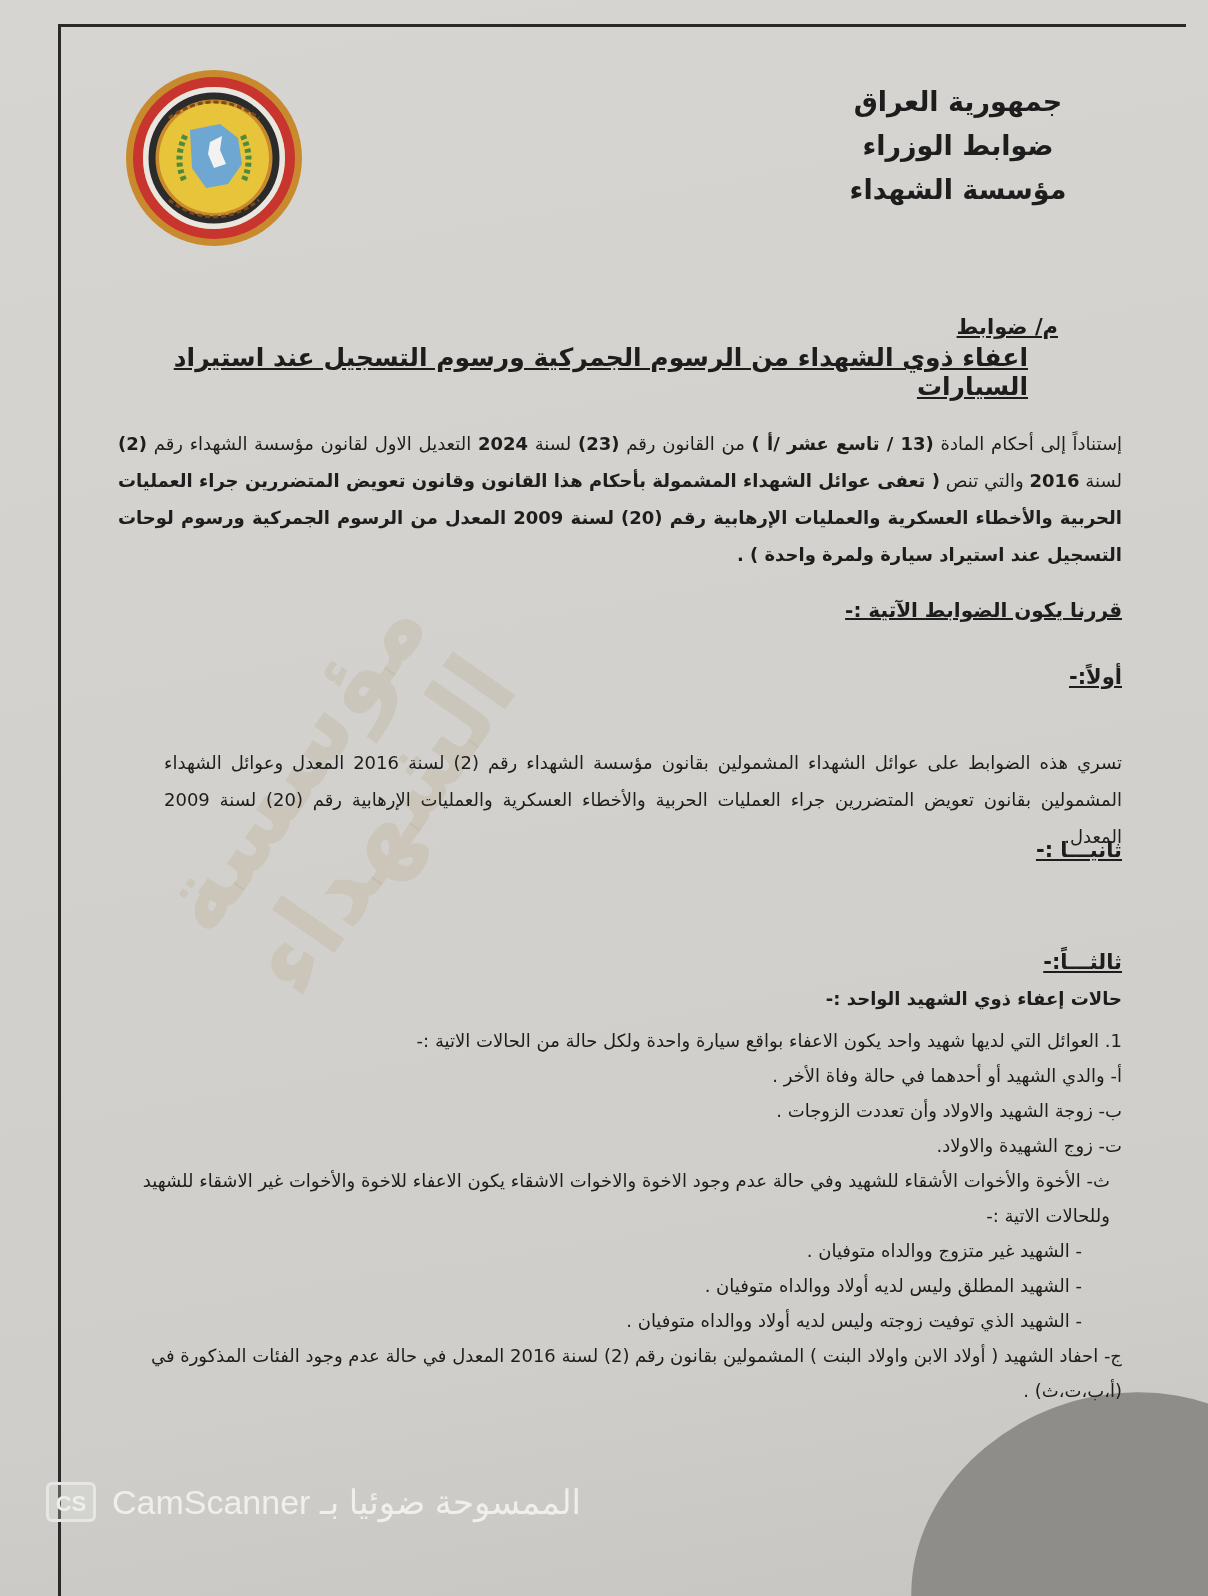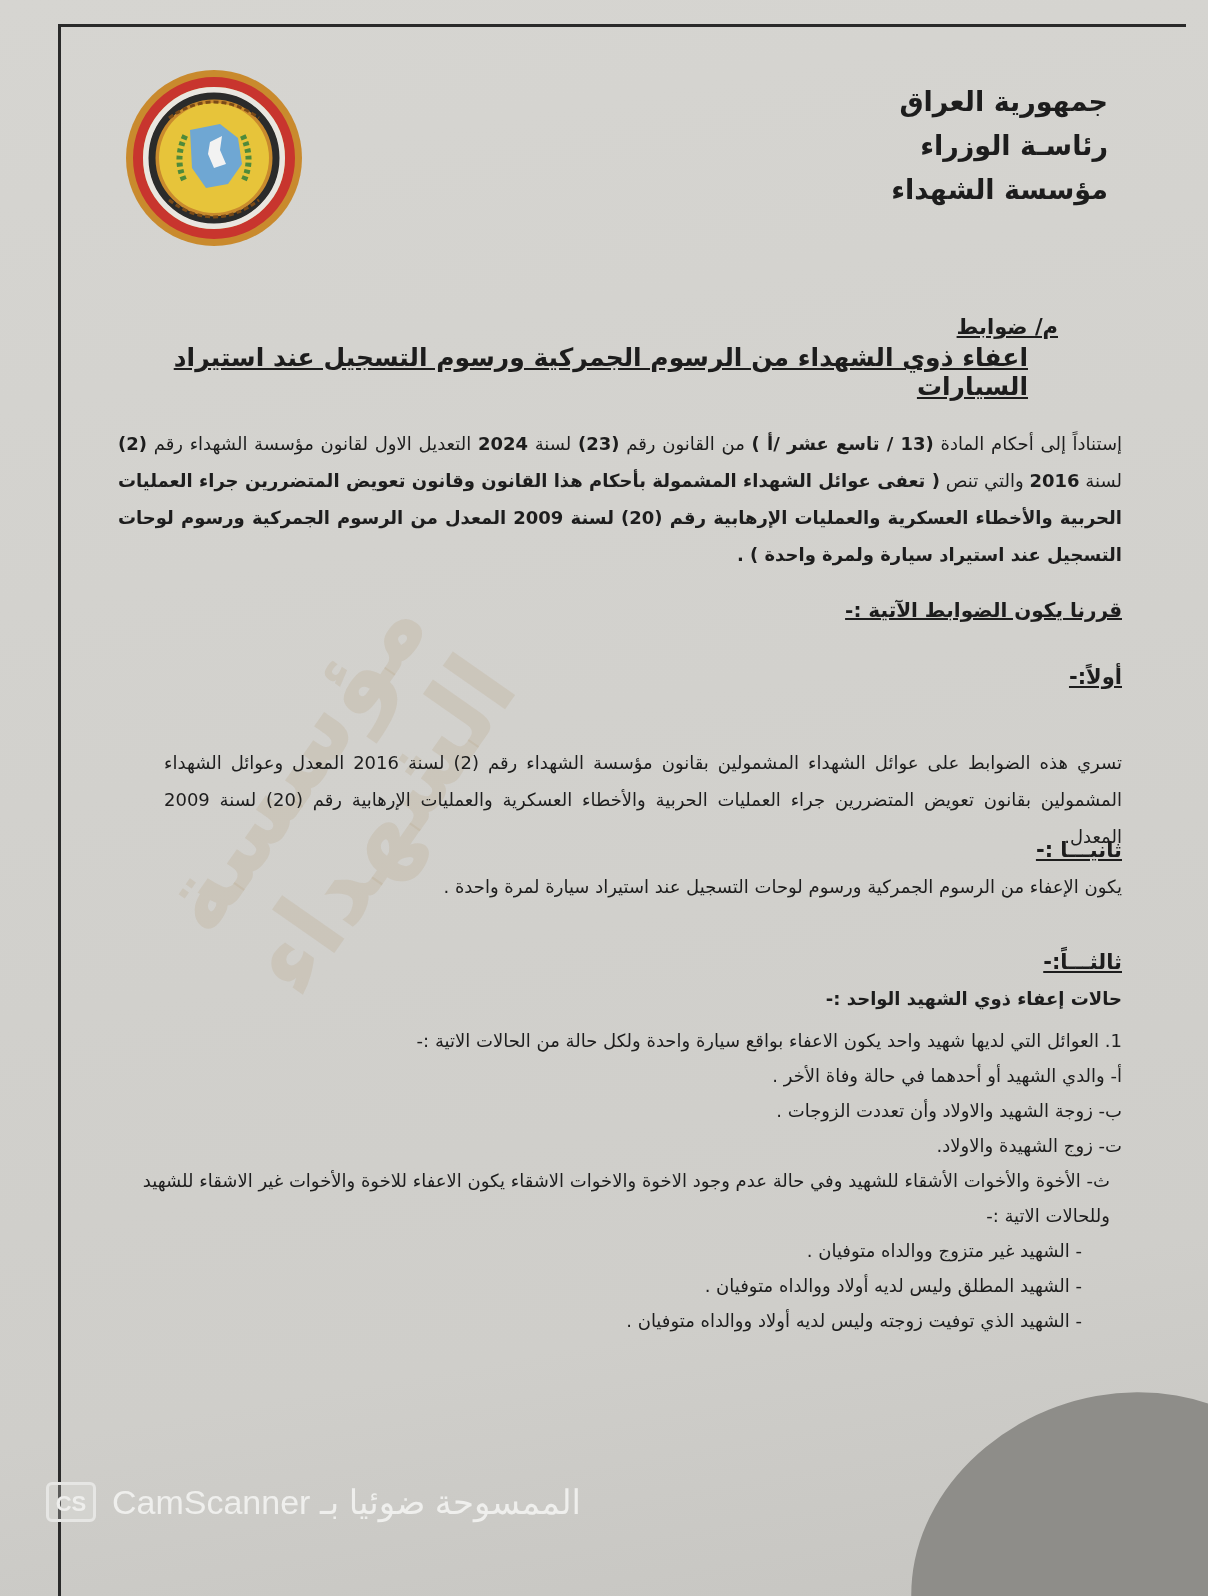--- a/index.html
+++ b/index.html
@@ -17,21 +17,21 @@
     background: #8e8d89; border-radius: 50%; transform: rotate(-20deg);
   }
   .frame {
     position: absolute; left: 58px; top: 24px; width: 1125px; height: 1600px;
     border-left: 3px solid #2a2a2a; border-top: 3px solid #2a2a2a;
   }
   .doc { position: absolute; inset: 0; direction: rtl; color: #1d1d1d; }
 
   .header-text {
     position: absolute; right: 100px; top: 80px; width: 300px;
-    font-weight: bold; font-size: 27px; line-height: 44px; text-align: right;
+    font-weight: bold; font-size: 27px; line-height: 44px; text-align: center;
   }
   .logo { position: absolute; left: 124px; top: 68px; width: 180px; height: 180px; }
 
   .subject { position: absolute; left: 150px; right: 150px; top: 315px; text-align: right; }
   .subject .ref { font-weight: bold; font-size: 21px; text-decoration: underline; display: block; margin-bottom: 4px; }
   .subject .title { font-weight: bold; font-size: 25px; text-decoration: underline; display: block; margin-right: 30px; }
 
   .body-block { position: absolute; right: 86px; left: 118px; font-size: 18px; line-height: 37px; text-align: justify; }
   .intro { top: 425px; }
   .intro b { font-weight: bold; }
@@ -72,21 +72,21 @@
 <div class="paper">
   <div class="shadow-corner"></div>
   <div class="frame"></div>
 
   <div class="stamp-watermark">مؤسسة الشهداء</div>
 
   <div class="doc">
 
     <div class="header-text">
       <div>جمهورية العراق</div>
-      <div>رئاسـة الوزراء</div>
+      <div>ضوابط الوزراء</div>
       <div>مؤسسة الشهداء</div>
     </div>
 
     <div class="logo">
       <svg width="180" height="180" viewBox="0 0 180 180">
         <circle cx="90" cy="90" r="88" fill="#c98a2d"></circle>
         <circle cx="90" cy="90" r="76" fill="none" stroke="#c8352e" stroke-width="10"></circle>
         <circle cx="90" cy="90" r="68" fill="none" stroke="#e9e6e0" stroke-width="6"></circle>
         <circle cx="90" cy="90" r="62" fill="none" stroke="#2b2b2b" stroke-width="7"></circle>
         <circle cx="90" cy="90" r="55" fill="#e7c43a"></circle>
@@ -107,34 +107,34 @@
     <div class="body-block intro">
       <span>إستناداً إلى أحكام المادة </span><b>(13 / تاسع عشر /أ )</b><span> من القانون رقم </span><b>(23)</b><span> لسنة </span><b>2024</b><span> التعديل الاول لقانون مؤسسة الشهداء رقم </span><b>(2)</b><span> لسنة </span><b>2016</b><span> والتي تنص </span><b>( تعفى عوائل الشهداء المشمولة بأحكام هذا القانون وقانون تعويض المتضررين جراء العمليات الحربية والأخطاء العسكرية والعمليات الإرهابية رقم (20) لسنة 2009 المعدل من الرسوم الجمركية ورسوم لوحات التسجيل عند استيراد سيارة ولمرة واحدة ) .</b>
     </div>
 
     <div class="decision">قررنا يكون الضوابط الآتية :-</div>
 
     <div class="sec-head sec1-head">أولاً:-</div>
     <div class="body-block sec1">تسري هذه الضوابط على عوائل الشهداء المشمولين بقانون مؤسسة الشهداء رقم (2) لسنة 2016 المعدل وعوائل الشهداء المشمولين بقانون تعويض المتضررين جراء العمليات الحربية والأخطاء العسكرية والعمليات الإرهابية رقم (20) لسنة 2009 المعدل.</div>
 
     <div class="sec-head sec2-head">ثانيـــا :-</div>
-    <div class="body-block sec2">يكون الإعفاء من الرسوم الجمركية ورسوم لوحات التسجيل عند استيراد سيارة لمرة واحدة .</div>
 
     <div class="sec-head sec3-head">ثالثـــاً:-</div>
     <div class="sec3-sub">حالات إعفاء ذوي الشهيد الواحد :-</div>
 
     <div class="list">
       <span class="item">1. العوائل التي لديها شهيد واحد يكون الاعفاء بواقع سيارة واحدة ولكل حالة من الحالات الاتية :-</span>
       <span class="item">أ- والدي الشهيد أو أحدهما في حالة وفاة الأخر .</span>
       <span class="item">ب- زوجة الشهيد والاولاد وأن تعددت الزوجات .</span>
       <span class="item">ت- زوج الشهيدة والاولاد.</span>
       <span class="item hang">ث- الأخوة والأخوات الأشقاء للشهيد وفي حالة عدم وجود الاخوة والاخوات الاشقاء يكون الاعفاء للاخوة والأخوات غير الاشقاء للشهيد وللحالات الاتية :-</span>
       <span class="item dash">- الشهيد غير متزوج ووالداه متوفيان .</span>
       <span class="item dash">- الشهيد المطلق وليس لديه أولاد ووالداه متوفيان .</span>
       <span class="item dash">- الشهيد الذي توفيت زوجته وليس لديه أولاد ووالداه متوفيان .</span>
+      <span class="item">ج- احفاد الشهيد ( أولاد الابن واولاد البنت ) المشمولين بقانون رقم (2) لسنة 2016 المعدل في حالة عدم وجود الفئات المذكورة في (أ،ب،ت،ث) .</span>
     </div>
   </div>
 
   <div class="camscanner">
     <div class="cs-badge">CS</div>
     <div class="cs-text">CamScanner الممسوحة ضوئيا بـ</div>
   </div>
 </div>
 
 </body></html>

